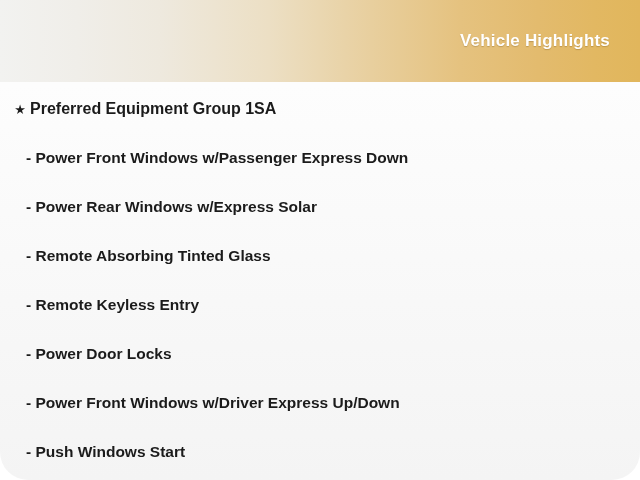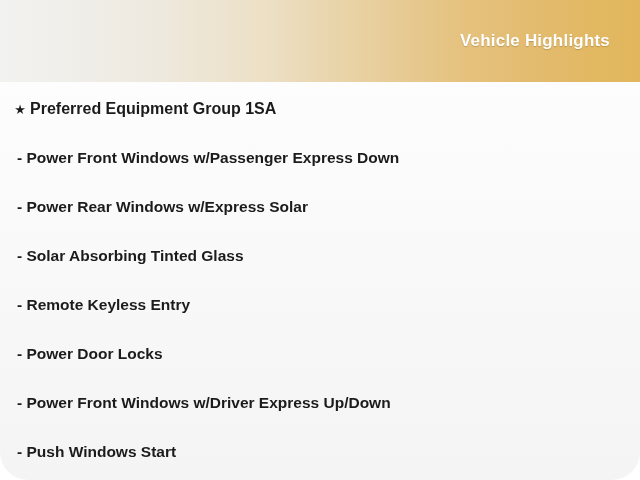--- a/index.html
+++ b/index.html
@@ -67,21 +67,21 @@
     padding-top: 1px;
   }
   .feature-label {
     color: #1b1b1b;
     font-size: 16px;
     line-height: 22px;
     white-space: nowrap;
     font-weight: bold;
   }
   .sub-row {
-    padding-left: 17px;
+    padding-left: 26px;
     text-align: center;
   }
   .sub-row .feature-label {
     font-size: 15.5px;
   }
 </style>
 </head>
 <body>
 
 <div class="page">
@@ -99,21 +99,21 @@
 
     <div class="feature-row sub-row">
       <span class="feature-label">- Power Front Windows w/Passenger Express Down</span>
     </div>
 
     <div class="feature-row sub-row">
       <span class="feature-label">- Power Rear Windows w/Express Solar</span>
     </div>
 
     <div class="feature-row sub-row">
-      <span class="feature-label">- Solar Absorbing Tinted Glass</span>
+      <span class="feature-label">- Remote Absorbing Tinted Glass</span>
     </div>
 
     <div class="feature-row sub-row">
       <span class="feature-label">- Remote Keyless Entry</span>
     </div>
 
     <div class="feature-row sub-row">
       <span class="feature-label">- Power Door Locks</span>
     </div>
 

